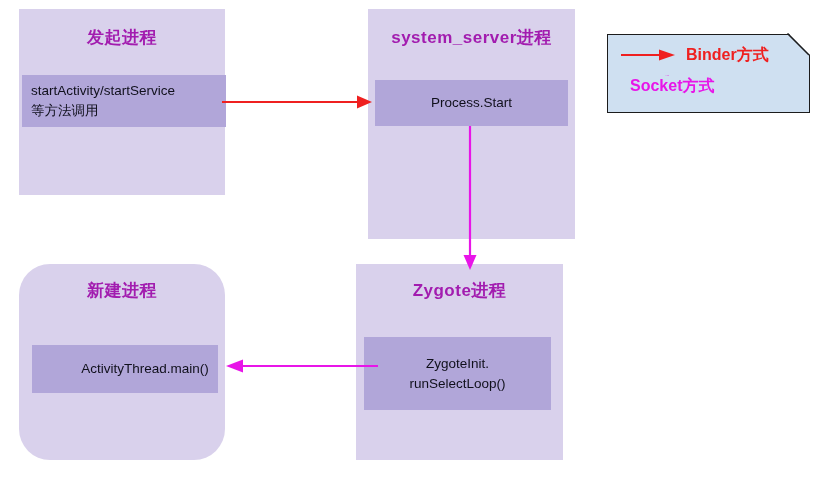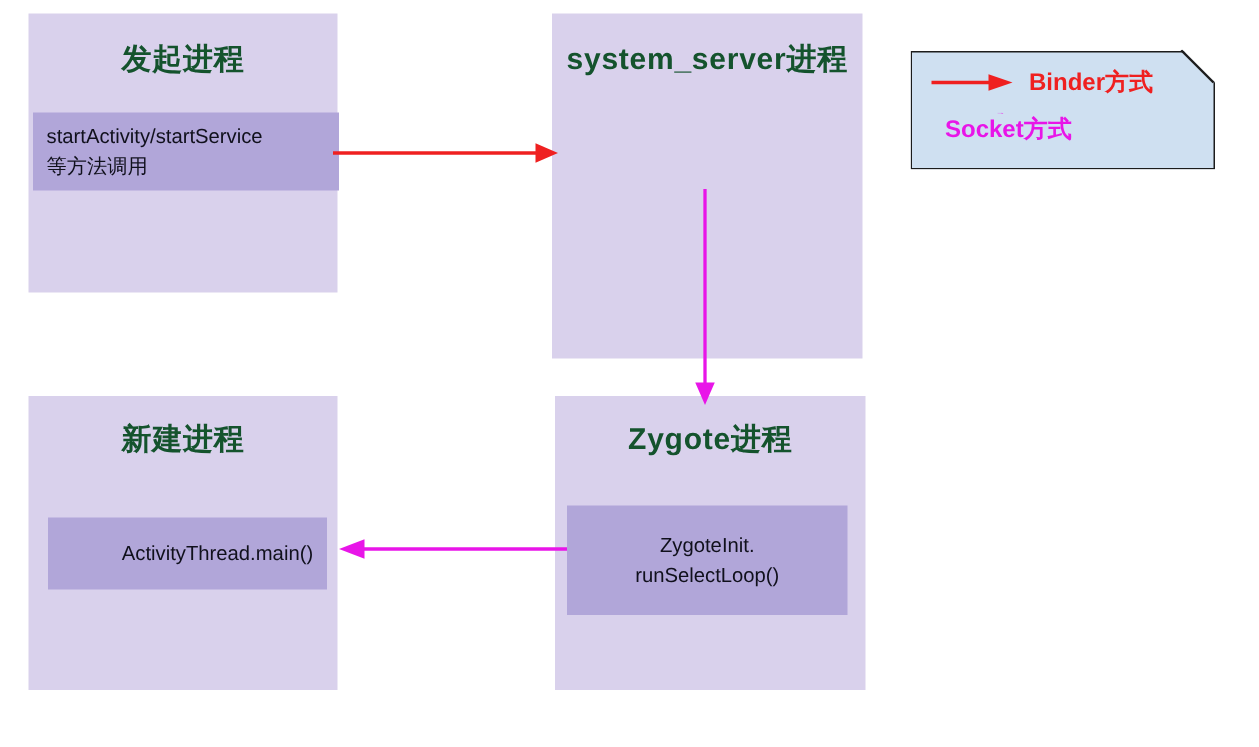--- a/index.html
+++ b/index.html
@@ -24,23 +24,23 @@
   .proc-box {
     position: absolute;
     background: #d9d1ec;
     box-sizing: border-box;
   }
   .proc-title {
     position: absolute;
     left: 0;
     right: 0;
     text-align: center;
-    font-size: 20px;
+    font-size: 17px;
     font-weight: bold;
-    color: #14532d;
+    color: #a21caf;
     letter-spacing: 0.5px;
   }
   
   .inner-box {
     position: absolute;
     background: #b1a6d9;
     box-sizing: border-box;
     display: flex;
     align-items: center;
     font-size: 13.5px;
@@ -54,22 +54,22 @@
   .inner-box.left {
     justify-content: flex-start;
     text-align: left;
     padding-left: 9px;
   }
   .inner-box span { display: block; white-space: pre-line; }
 
   
   #box-initiator    { left: 19px;  top: 9px;   width: 206px; height: 186px; }
   #box-systemserver { left: 368px; top: 9px;   width: 207px; height: 230px; }
-  #box-newprocess   { left: 19px;  top: 264px; width: 206px; height: 196px; }
-  #box-zygote       { left: 370px; top: 264px; width: 207px; height: 196px; }
+  #box-newprocess   { left: 19px;  top: 264px; width: 206px; height: 196px; border-radius: 31px; }
+  #box-zygote       { left: 356px; top: 264px; width: 207px; height: 196px; }
 
   #title-initiator    { top: 17px; }
   #title-systemserver { top: 17px; }
   #title-newprocess   { top: 15px; }
   #title-zygote       { top: 15px; }
 
   #inner-start-call { left: 3px;  top: 66px;  width: 204px; height: 52px; }
   #inner-process-start { left: 7px; top: 71px; width: 193px; height: 46px; }
   #inner-activitythread { left: 13px; top: 81px; width: 186px; height: 48px; padding-left: 40px; }
   #inner-zygoteinit { left: 8px; top: 73px; width: 187px; height: 73px; }
@@ -120,20 +120,23 @@
   <div class="proc-box" id="box-initiator">
     <div class="proc-title" id="title-initiator">发起进程</div>
     <div class="inner-box left" id="inner-start-call">
       <span>startActivity/startService
 等方法调用</span>
     </div>
   </div>
 
   <div class="proc-box" id="box-systemserver">
     <div class="proc-title" id="title-systemserver">system_server进程</div>
+    <div class="inner-box center" id="inner-process-start">
+      <span>Process.Start</span>
+    </div>
   </div>
 
   <div class="proc-box" id="box-newprocess">
     <div class="proc-title" id="title-newprocess">新建进程</div>
     <div class="inner-box center" id="inner-activitythread">
       <span>ActivityThread.main()</span>
     </div>
   </div>
 
   <div class="proc-box" id="box-zygote">

